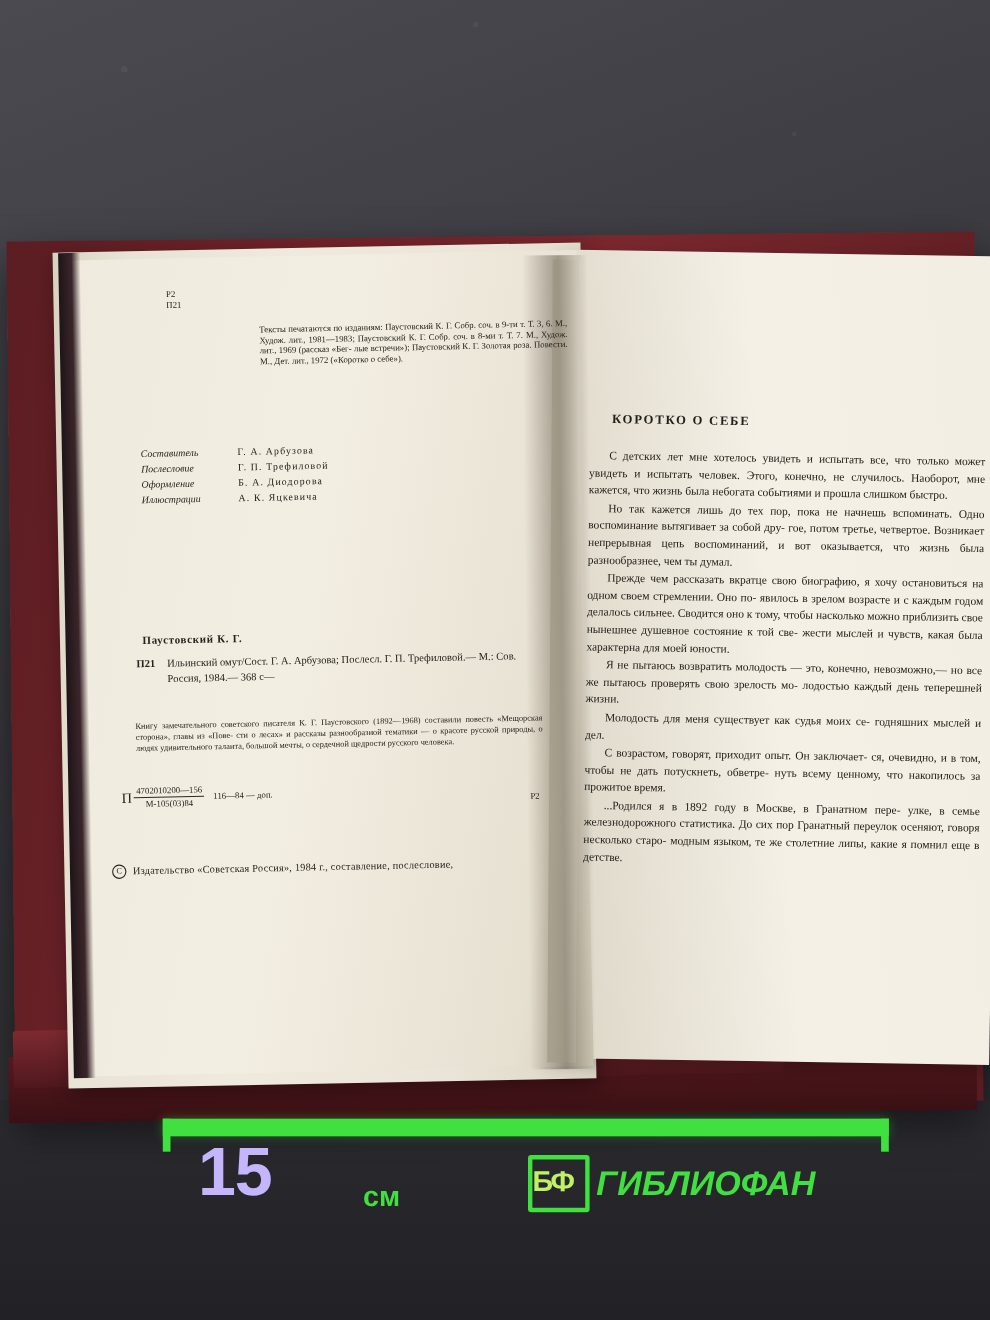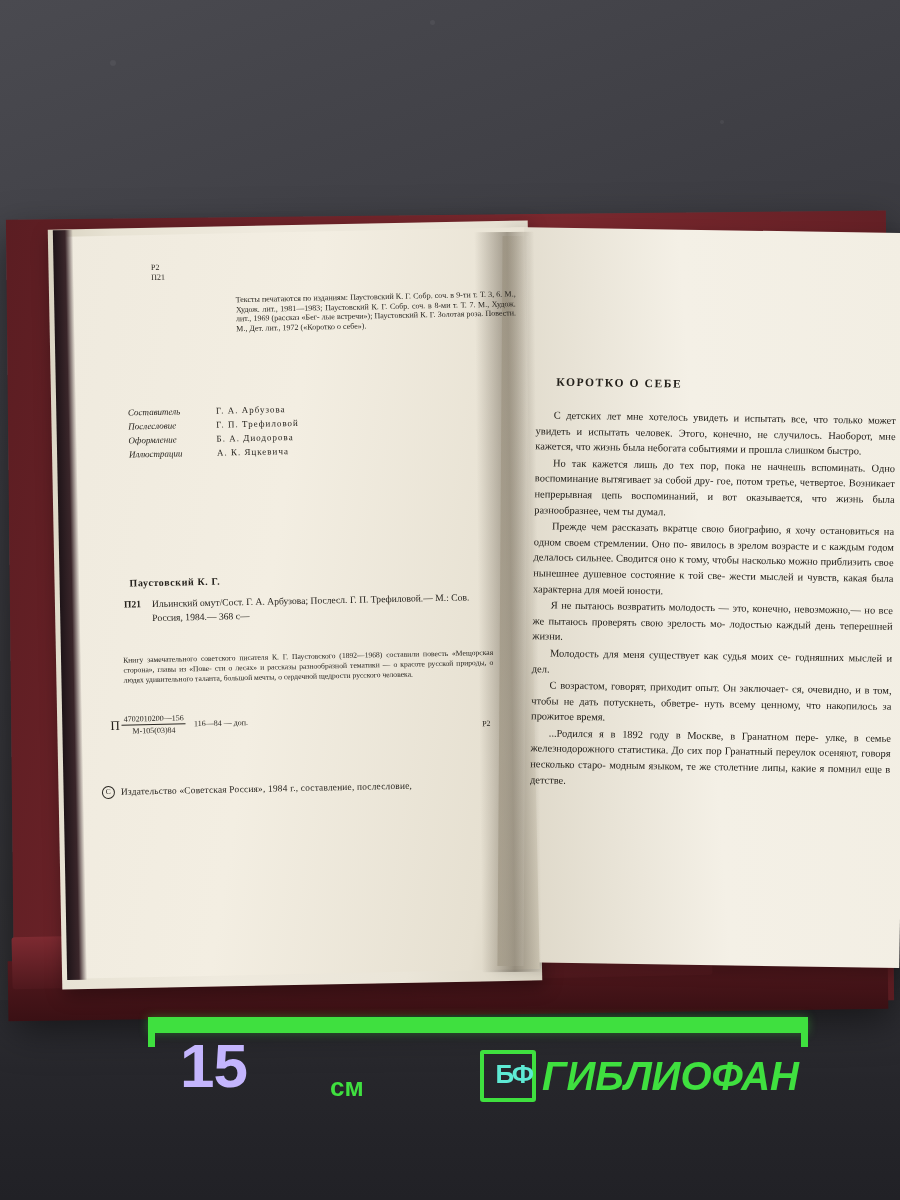--- a/index.html
+++ b/index.html
@@ -280,29 +280,29 @@
     display: flex;
     align-items: center;
     color: #3fe03f;
     font-family: "Liberation Sans", sans-serif;
     font-weight: bold;
   }
   .brand-mark {
     width: 48px; height: 44px;
     border: 4px solid #3fe03f;
     border-radius: 3px;
-    color: #5eead4;
+    color: #bef264;
     font-size: 26px;
     line-height: 40px;
-    text-align: right;
+    text-align: left;
     letter-spacing: -2px;
     margin-right: 6px;
   }
   .brand-text {
-    font-size: 40px;
+    font-size: 31px;
     font-style: italic;
     letter-spacing: 0px;
   }
 </style>
 </head>
 <body>
 
 <div id="scene">
 
   <div class="bg-top"></div>

